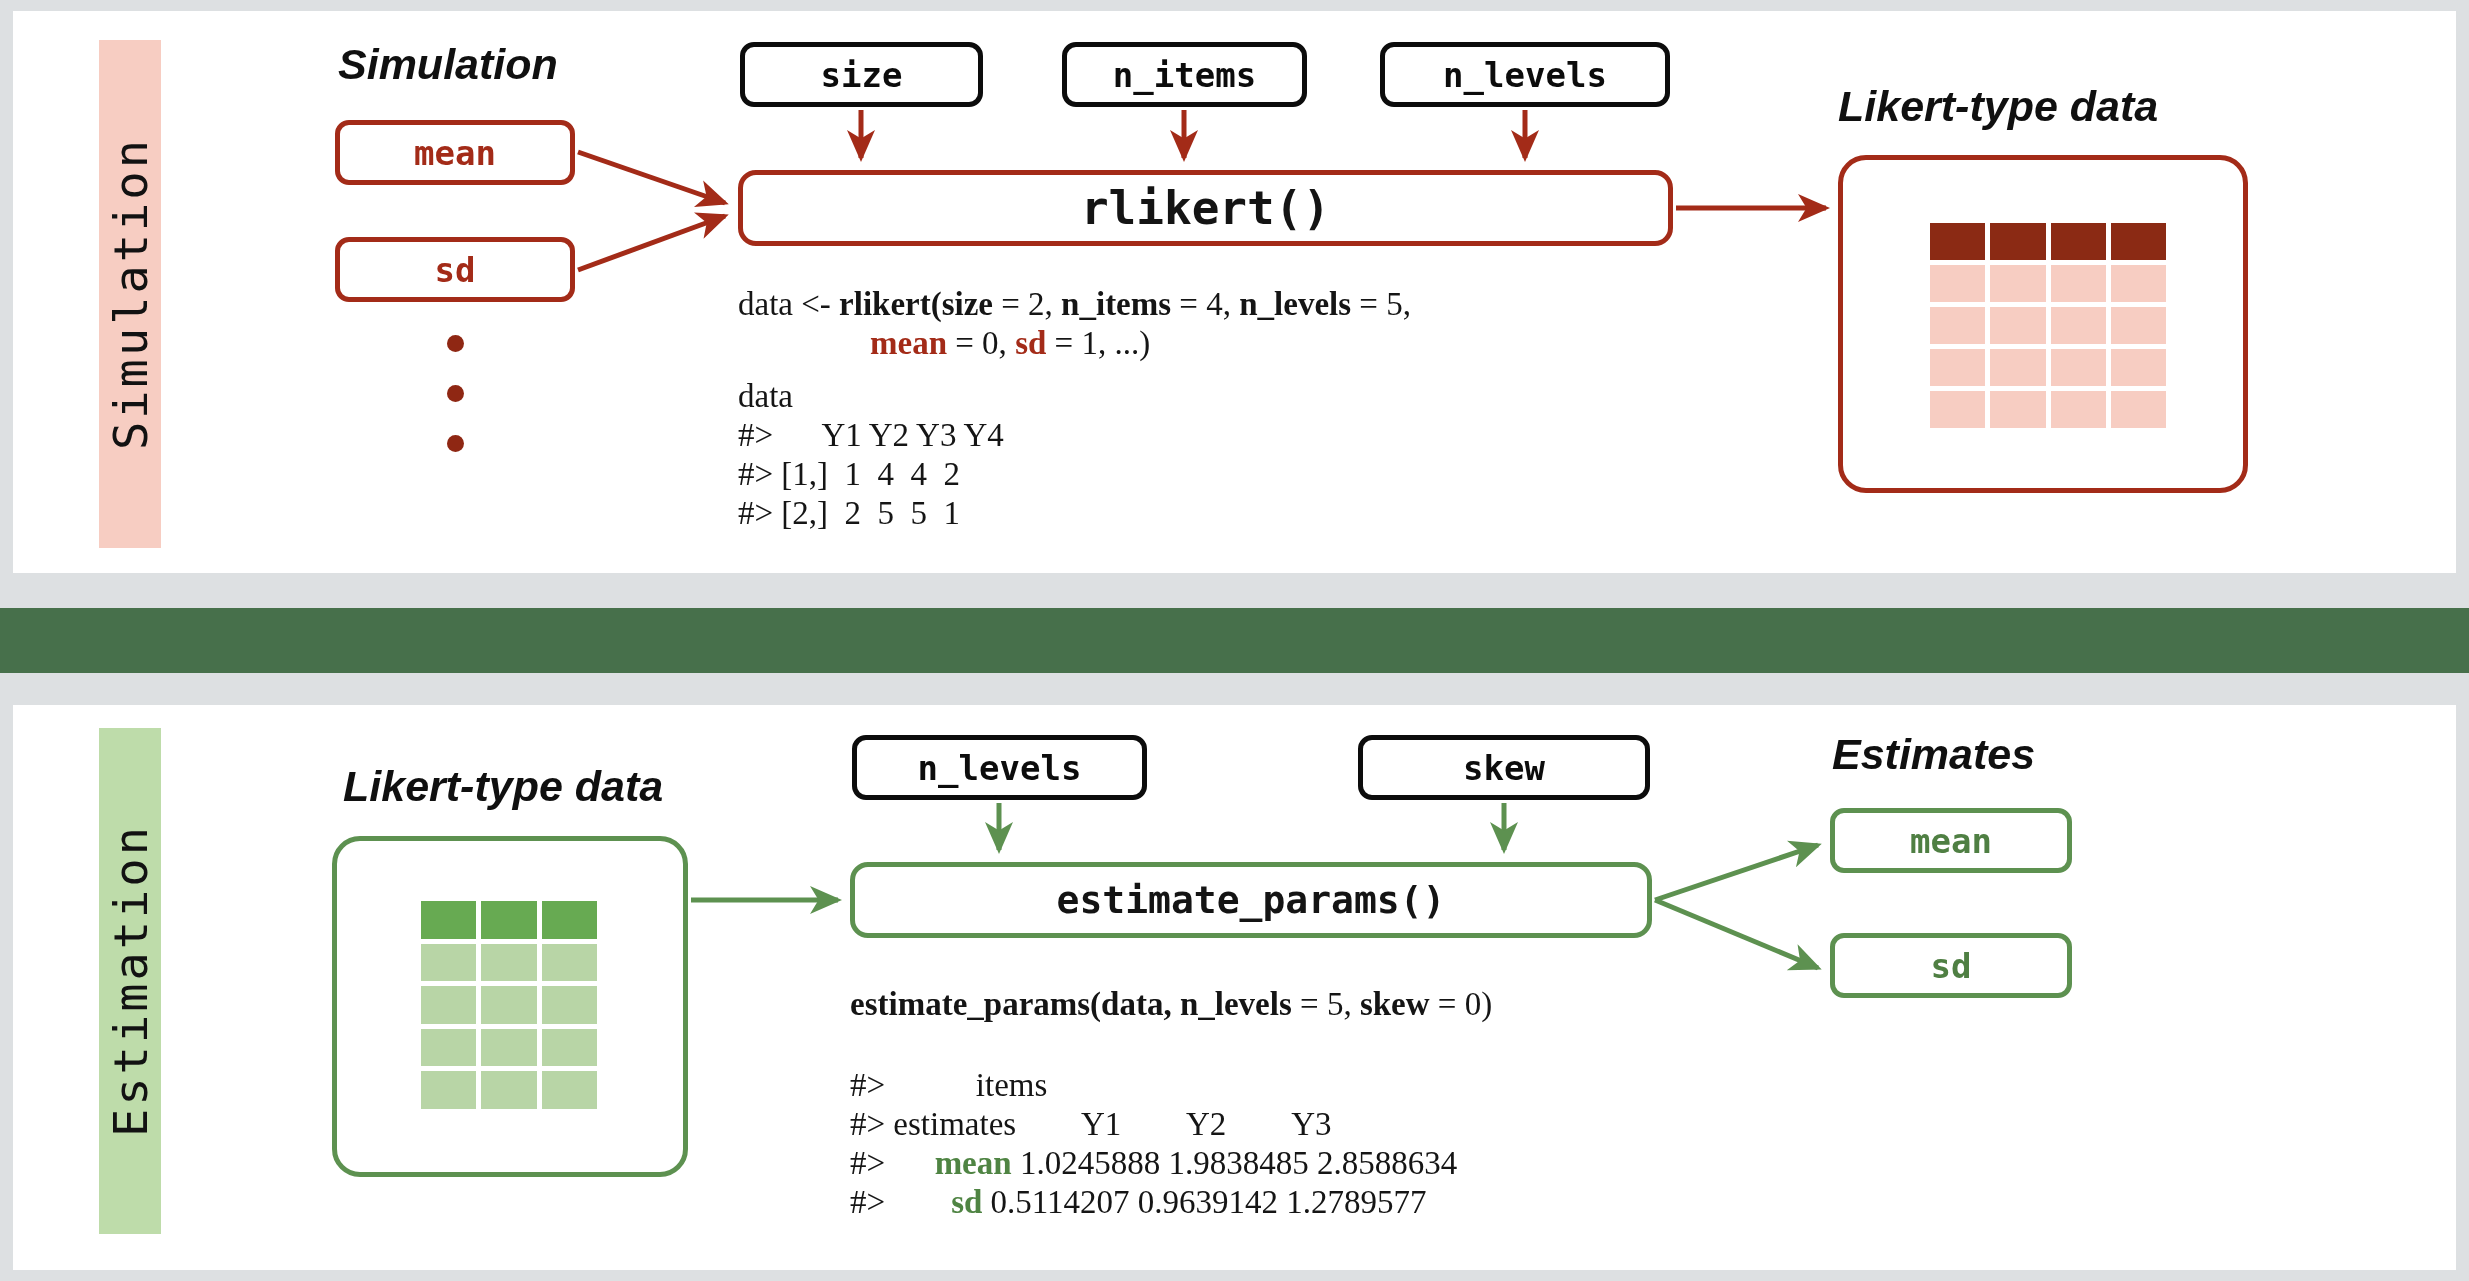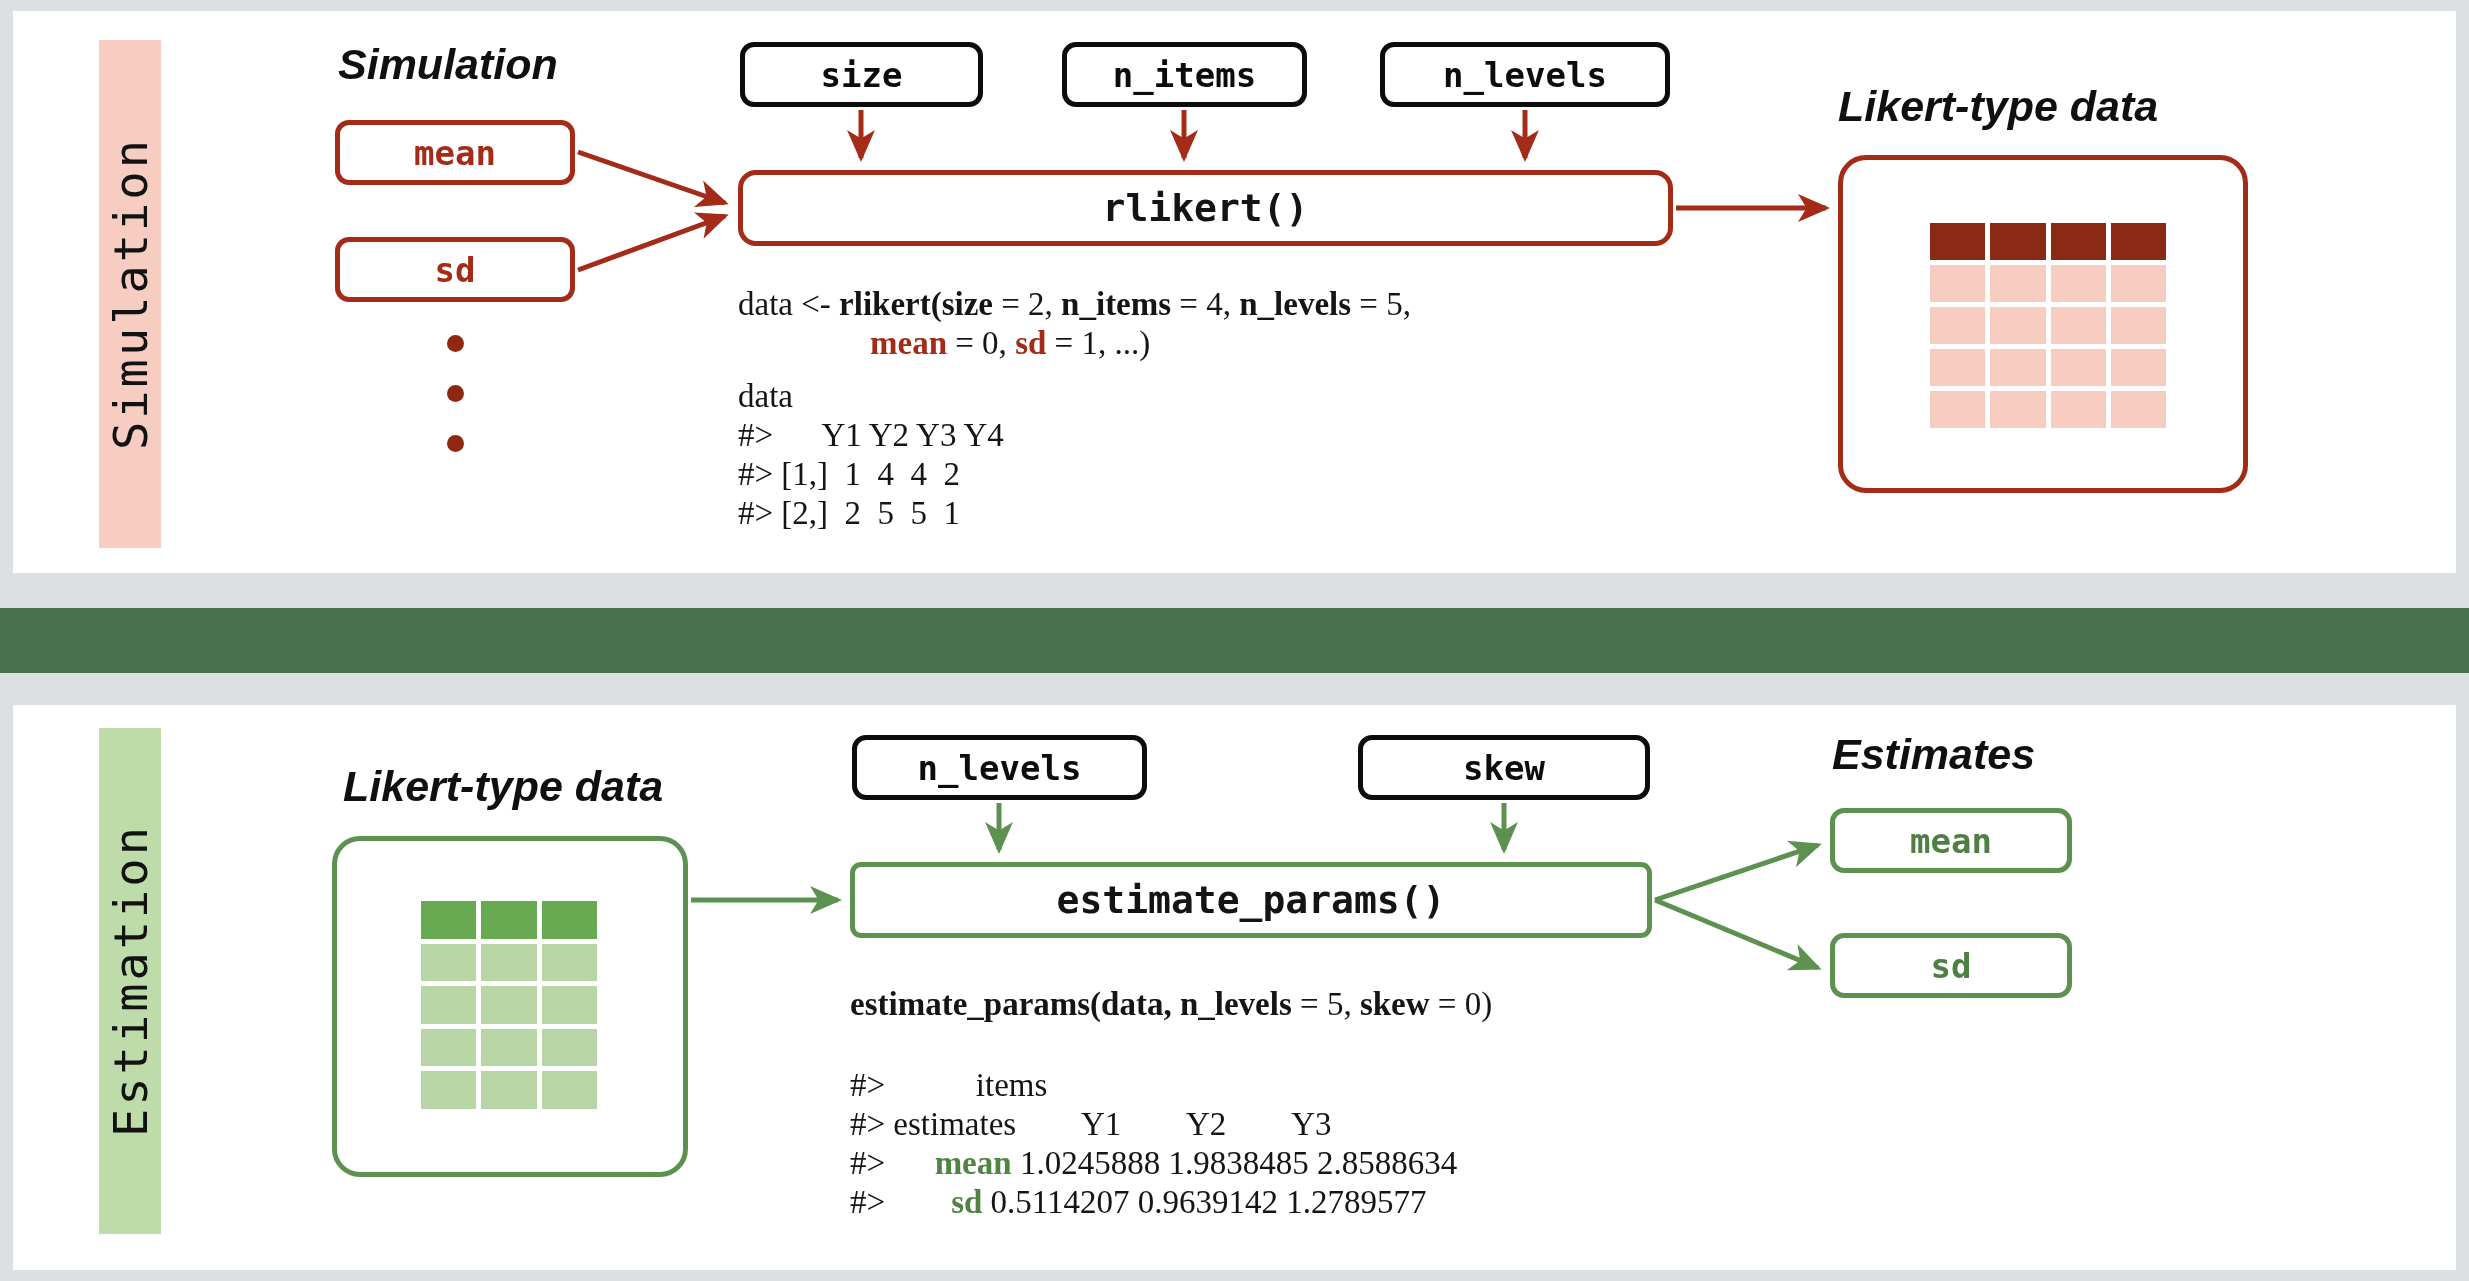--- a/index.html
+++ b/index.html
@@ -58,21 +58,21 @@
     border-radius:14px;
     display:flex;align-items:center;justify-content:center;
     font-family:"DejaVu Sans Mono","Liberation Mono",monospace;
     font-weight:bold;
     white-space:nowrap;
   }
   .box.black{border:5px solid #0c0c0c;color:#0c0c0c;}
   .box.red{border:5px solid #a32b18;color:#a32b18;}
   .box.green{border:5px solid #5d9150;color:#4f7f43;}
   .box.fn-red{border:5px solid #a32b18;color:#141414;border-radius:18px;}
-  .box.fn-green{border:5px solid #5d9150;color:#141414;border-radius:11px;}
+  .box.fn-green{border:5px solid #5d9150;color:#141414;border-radius:18px;}
 
   .panel-box{
     position:absolute;box-sizing:border-box;background:#fff;border-radius:28px;
   }
   .panel-box.red{border:5px solid #a32b18;}
   .panel-box.green{border:5px solid #5d9150;}
 
   
   .grid{position:absolute;display:grid;}
   .cell{width:100%;height:100%;}
@@ -128,21 +128,21 @@
   </div>
 
   <div class="box black" style="left:1062px;top:42px;width:245px;height:65px;font-size:34px;">
     <span>n_items</span>
   </div>
 
   <div class="box black" style="left:1380px;top:42px;width:290px;height:65px;font-size:34px;">
     <span>n_levels</span>
   </div>
 
-  <div class="box fn-red" style="left:738px;top:170px;width:935px;height:76px;font-size:38px;">
+  <div class="box fn-red" style="left:738px;top:170px;width:935px;height:76px;font-size:46px;">
     <span>rlikert()</span>
   </div>
 
   <div class="heading" style="left:1838px;top:82px;">Likert-type data</div>
 
   <div class="panel-box red" style="left:1838px;top:155px;width:410px;height:338px;">
     <div class="grid" id="grid-sim" style="left: 87px; top: 63px; width: 236px; height: 205px; grid-template-columns: repeat(4, 1fr); grid-template-rows: repeat(5, 1fr); gap: 5px;">
         <div class="cell" style="background: rgb(139, 42, 20);"></div>
         <div class="cell" style="background: rgb(139, 42, 20);"></div>
         <div class="cell" style="background: rgb(139, 42, 20);"></div>

